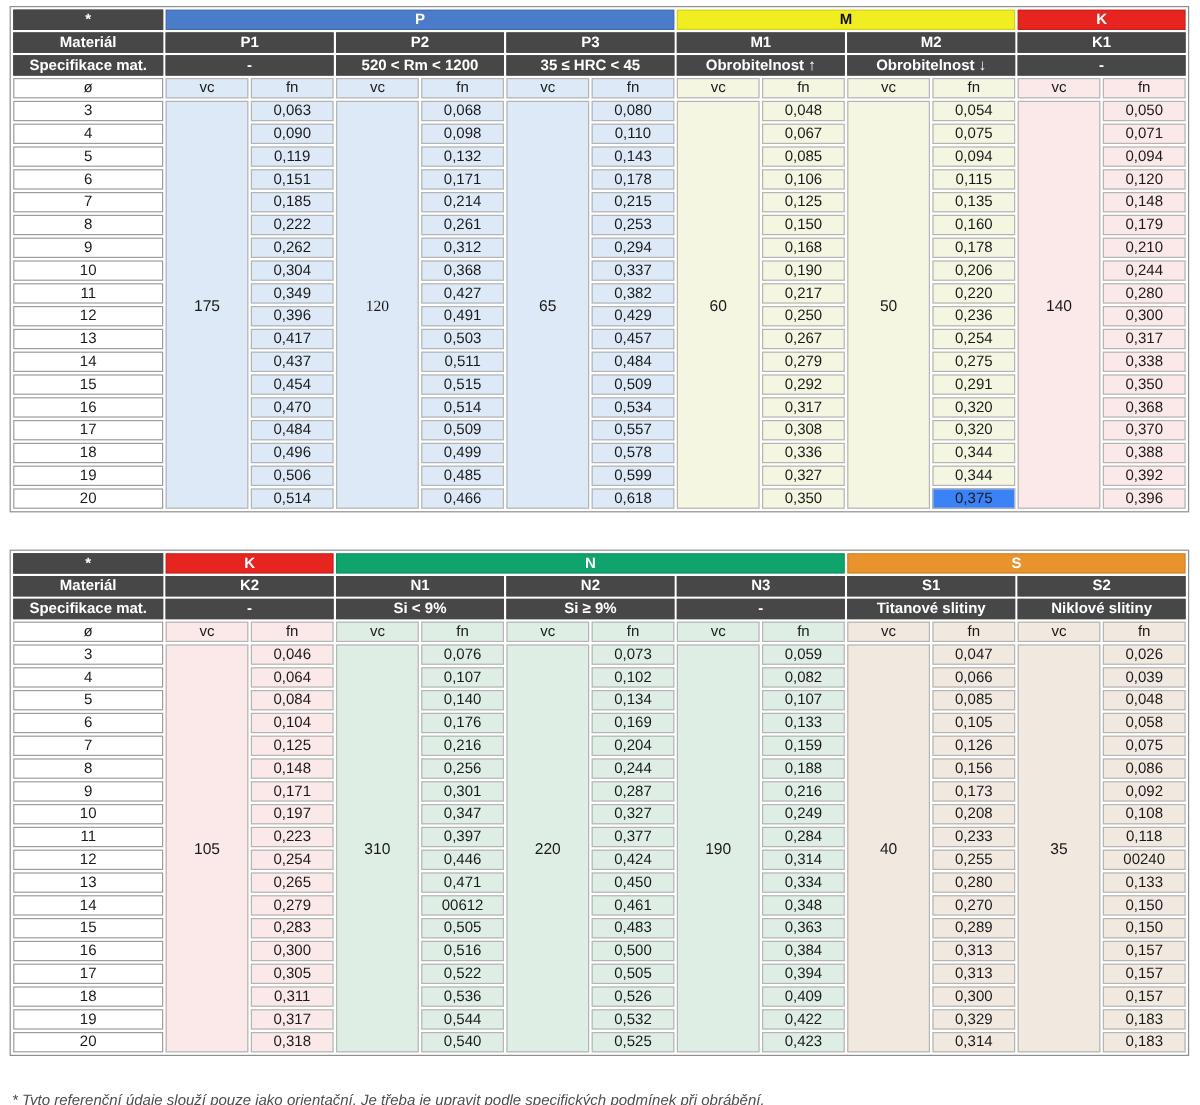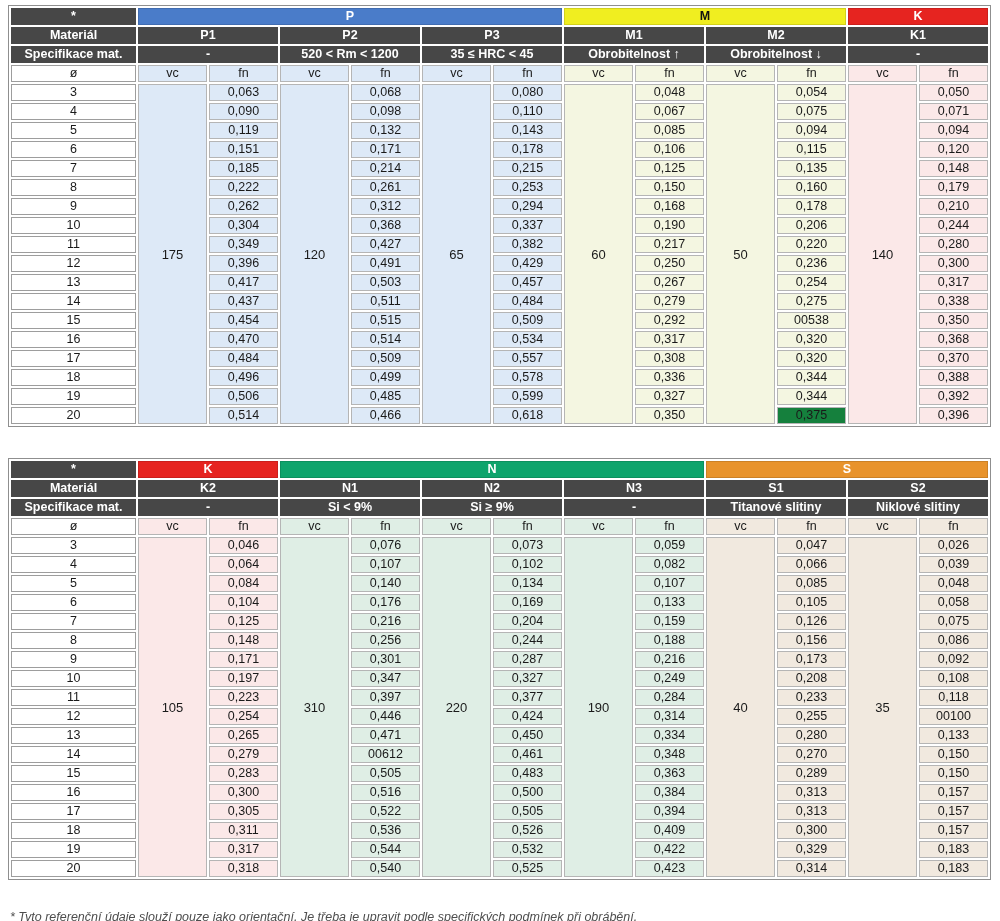--- a/index.html
+++ b/index.html
@@ -100,21 +100,21 @@
             <th class="cell tint" style="background: rgb(244, 246, 225);">fn</th>
             <th class="cell tint" style="background: rgb(251, 232, 232);">vc</th>
             <th class="cell tint" style="background: rgb(251, 232, 232);">fn</th>
           </tr>
         </thead>
         <tbody>
           <tr>
             <td class="cell white">3</td>
             <td class="cell tint vcmerged" rowspan="18" style="background: rgb(221, 233, 247);">175</td>
             <td class="cell tint" style="background: rgb(221, 233, 247);">0,063</td>
-            <td class="cell tint vcmerged" rowspan="18" style="background: rgb(221, 233, 247);">120</td>
+            <td class="cell tint vcmerged" rowspan="18" style="background: rgb(221, 233, 247); font-family: Liberation Serif, serif;">120</td>
             <td class="cell tint" style="background: rgb(221, 233, 247);">0,068</td>
             <td class="cell tint vcmerged" rowspan="18" style="background: rgb(221, 233, 247);">65</td>
             <td class="cell tint" style="background: rgb(221, 233, 247);">0,080</td>
             <td class="cell tint vcmerged" rowspan="18" style="background: rgb(244, 246, 225);">60</td>
             <td class="cell tint" style="background: rgb(244, 246, 225);">0,048</td>
             <td class="cell tint vcmerged" rowspan="18" style="background: rgb(244, 246, 225);">50</td>
             <td class="cell tint" style="background: rgb(244, 246, 225); margin-left: 27px;">0,054</td>
             <td class="cell tint vcmerged" rowspan="18" style="background: rgb(251, 232, 232);">140</td>
             <td class="cell tint" style="background: rgb(251, 232, 232);">0,050</td>
           </tr>
@@ -216,21 +216,21 @@
             <td class="cell tint" style="background: rgb(244, 246, 225);">0,279</td>
             <td class="cell tint" style="background: rgb(244, 246, 225);">0,275</td>
             <td class="cell tint" style="background: rgb(251, 232, 232);">0,338</td>
           </tr>
           <tr>
             <td class="cell white">15</td>
             <td class="cell tint" style="background: rgb(221, 233, 247);">0,454</td>
             <td class="cell tint" style="background: rgb(221, 233, 247);">0,515</td>
             <td class="cell tint" style="background: rgb(221, 233, 247);">0,509</td>
             <td class="cell tint" style="background: rgb(244, 246, 225);">0,292</td>
-            <td class="cell tint" style="background: rgb(244, 246, 225);">00538</td>
+            <td class="cell tint" style="background: rgb(244, 246, 225);">0,291</td>
             <td class="cell tint" style="background: rgb(251, 232, 232);">0,350</td>
           </tr>
           <tr>
             <td class="cell white">16</td>
             <td class="cell tint" style="background: rgb(221, 233, 247);">0,470</td>
             <td class="cell tint" style="background: rgb(221, 233, 247);">0,514</td>
             <td class="cell tint" style="background: rgb(221, 233, 247);">0,534</td>
             <td class="cell tint" style="background: rgb(244, 246, 225);">0,317</td>
             <td class="cell tint" style="background: rgb(244, 246, 225);">0,320</td>
             <td class="cell tint" style="background: rgb(251, 232, 232);">0,368</td>
@@ -261,21 +261,21 @@
             <td class="cell tint" style="background: rgb(244, 246, 225);">0,327</td>
             <td class="cell tint" style="background: rgb(244, 246, 225);">0,344</td>
             <td class="cell tint" style="background: rgb(251, 232, 232);">0,392</td>
           </tr>
           <tr>
             <td class="cell white">20</td>
             <td class="cell tint" style="background: rgb(221, 233, 247);">0,514</td>
             <td class="cell tint" style="background: rgb(221, 233, 247);">0,466</td>
             <td class="cell tint" style="background: rgb(221, 233, 247);">0,618</td>
             <td class="cell tint" style="background: rgb(244, 246, 225);">0,350</td>
-            <td class="cell tint" style="background: #15803d; margin-left: 28px;">0,375</td>
+            <td class="cell tint" style="background: #3b82f6; margin-left: 28px;">0,375</td>
             <td class="cell tint" style="background: rgb(251, 232, 232);">0,396</td>
           </tr>
         </tbody>
       </table>
     </div>
   <div class="table-gap"></div>
   <div>
       <table class="cut-table">
         <colgroup>
           <col style="width: 125px;">
@@ -421,21 +421,21 @@
             <td class="cell tint" style="background: rgb(241, 233, 223);">0,233</td>
             <td class="cell tint" style="background: rgb(241, 233, 223);">0,118</td>
           </tr>
           <tr>
             <td class="cell white">12</td>
             <td class="cell tint" style="background: rgb(251, 232, 232);">0,254</td>
             <td class="cell tint" style="background: rgb(223, 238, 229);">0,446</td>
             <td class="cell tint" style="background: rgb(223, 238, 229);">0,424</td>
             <td class="cell tint" style="background: rgb(223, 238, 229);">0,314</td>
             <td class="cell tint" style="background: rgb(241, 233, 223);">0,255</td>
-            <td class="cell tint" style="background: rgb(241, 233, 223);">00100</td>
+            <td class="cell tint" style="background: rgb(241, 233, 223);">00240</td>
           </tr>
           <tr>
             <td class="cell white">13</td>
             <td class="cell tint" style="background: rgb(251, 232, 232);">0,265</td>
             <td class="cell tint" style="background: rgb(223, 238, 229);">0,471</td>
             <td class="cell tint" style="background: rgb(223, 238, 229);">0,450</td>
             <td class="cell tint" style="background: rgb(223, 238, 229);">0,334</td>
             <td class="cell tint" style="background: rgb(241, 233, 223);">0,280</td>
             <td class="cell tint" style="background: rgb(241, 233, 223);">0,133</td>
           </tr>

